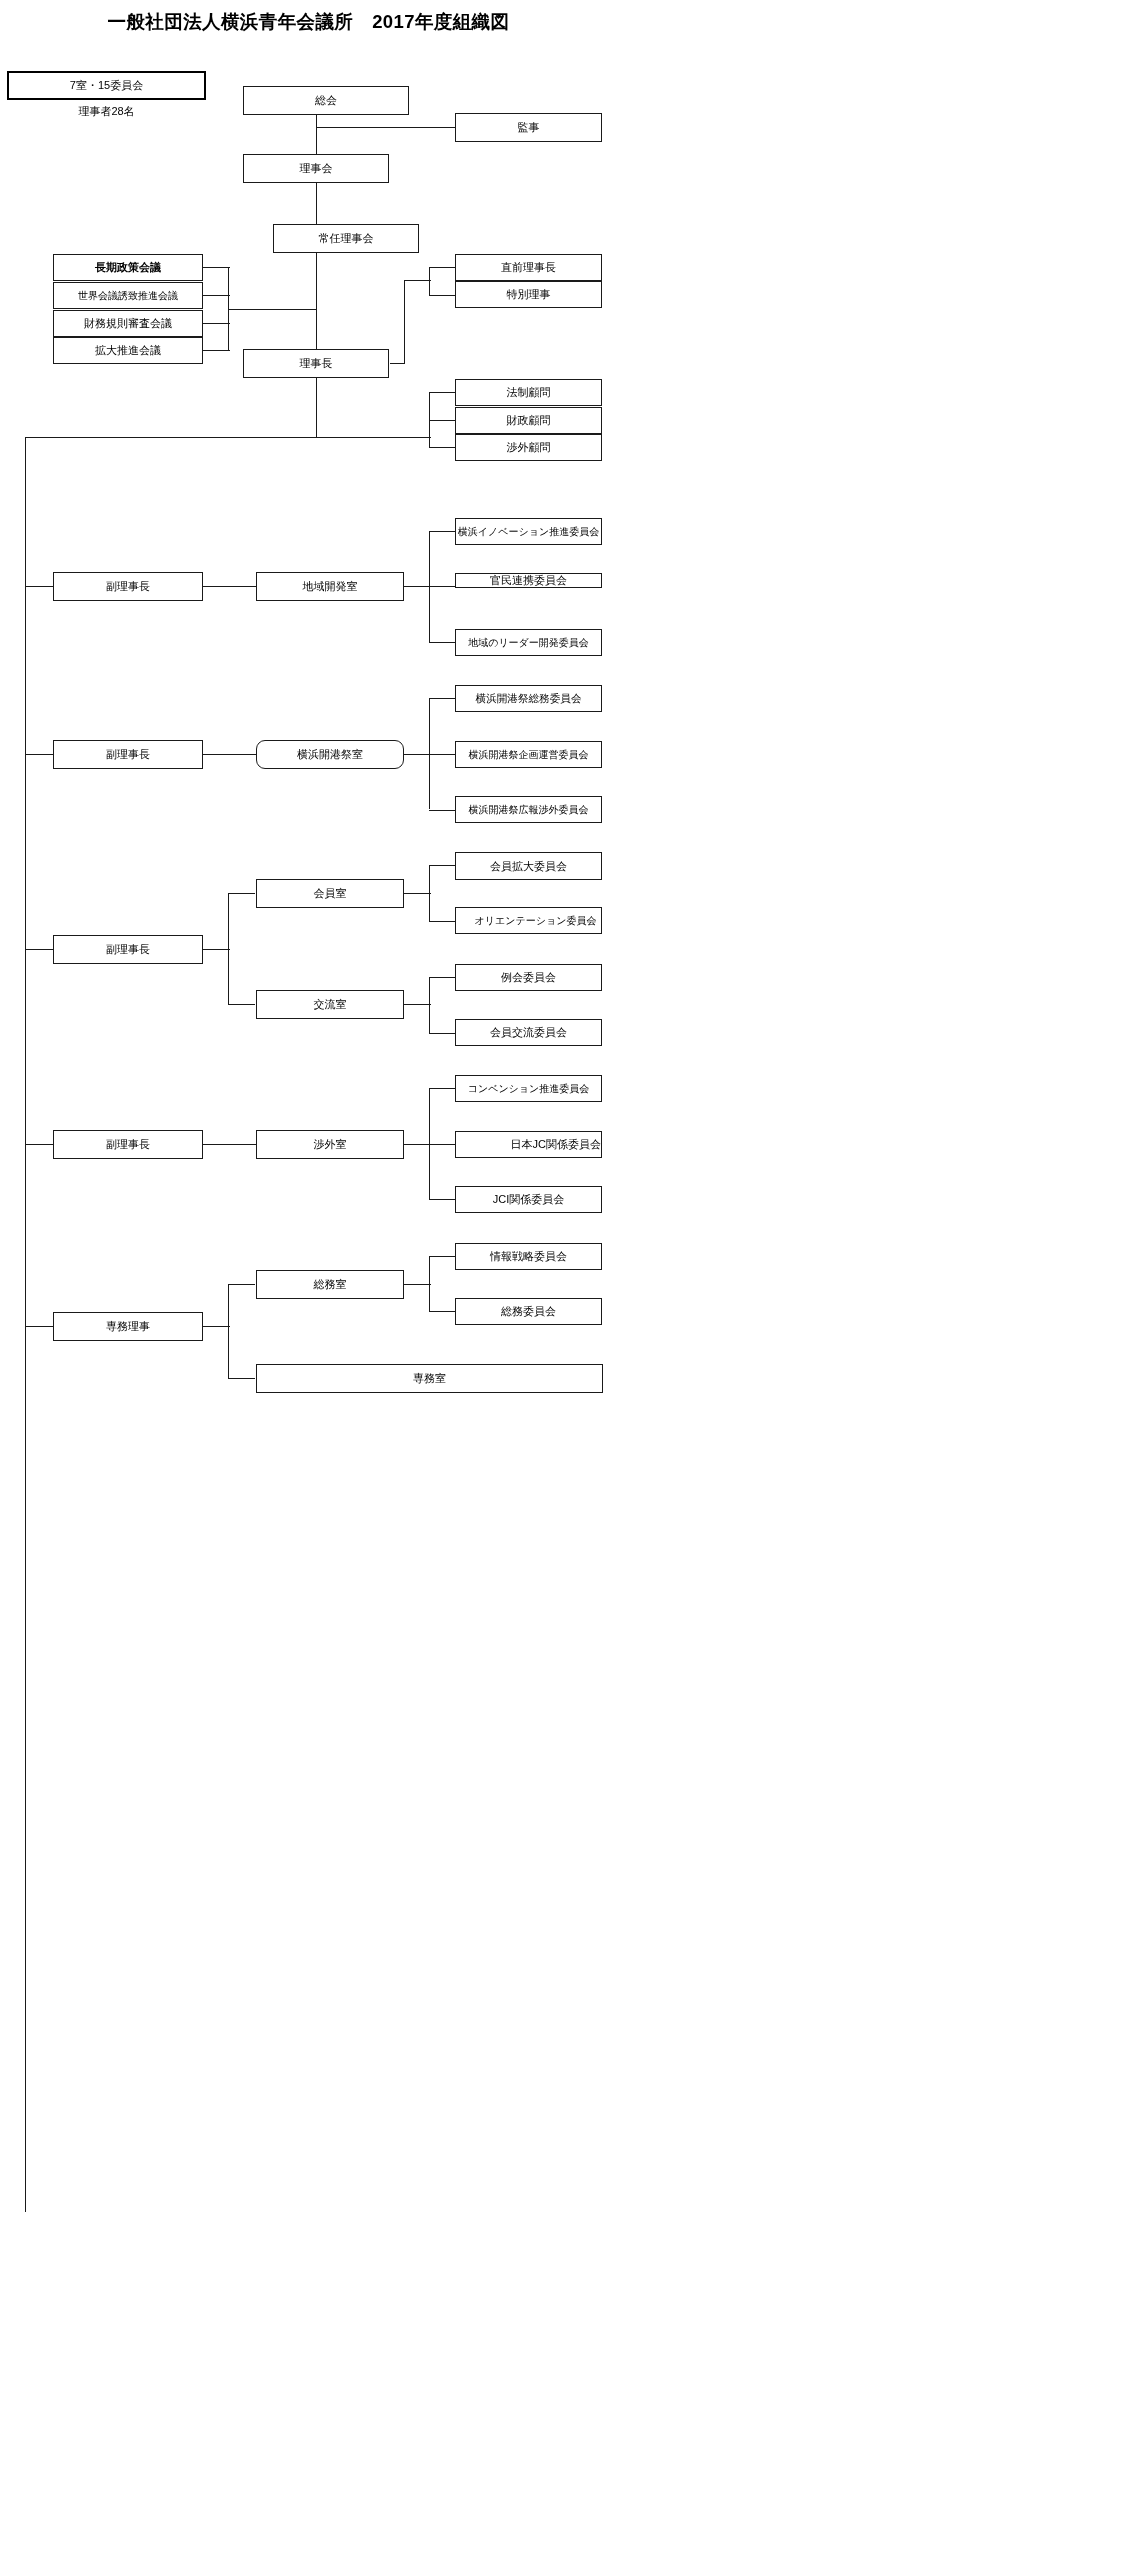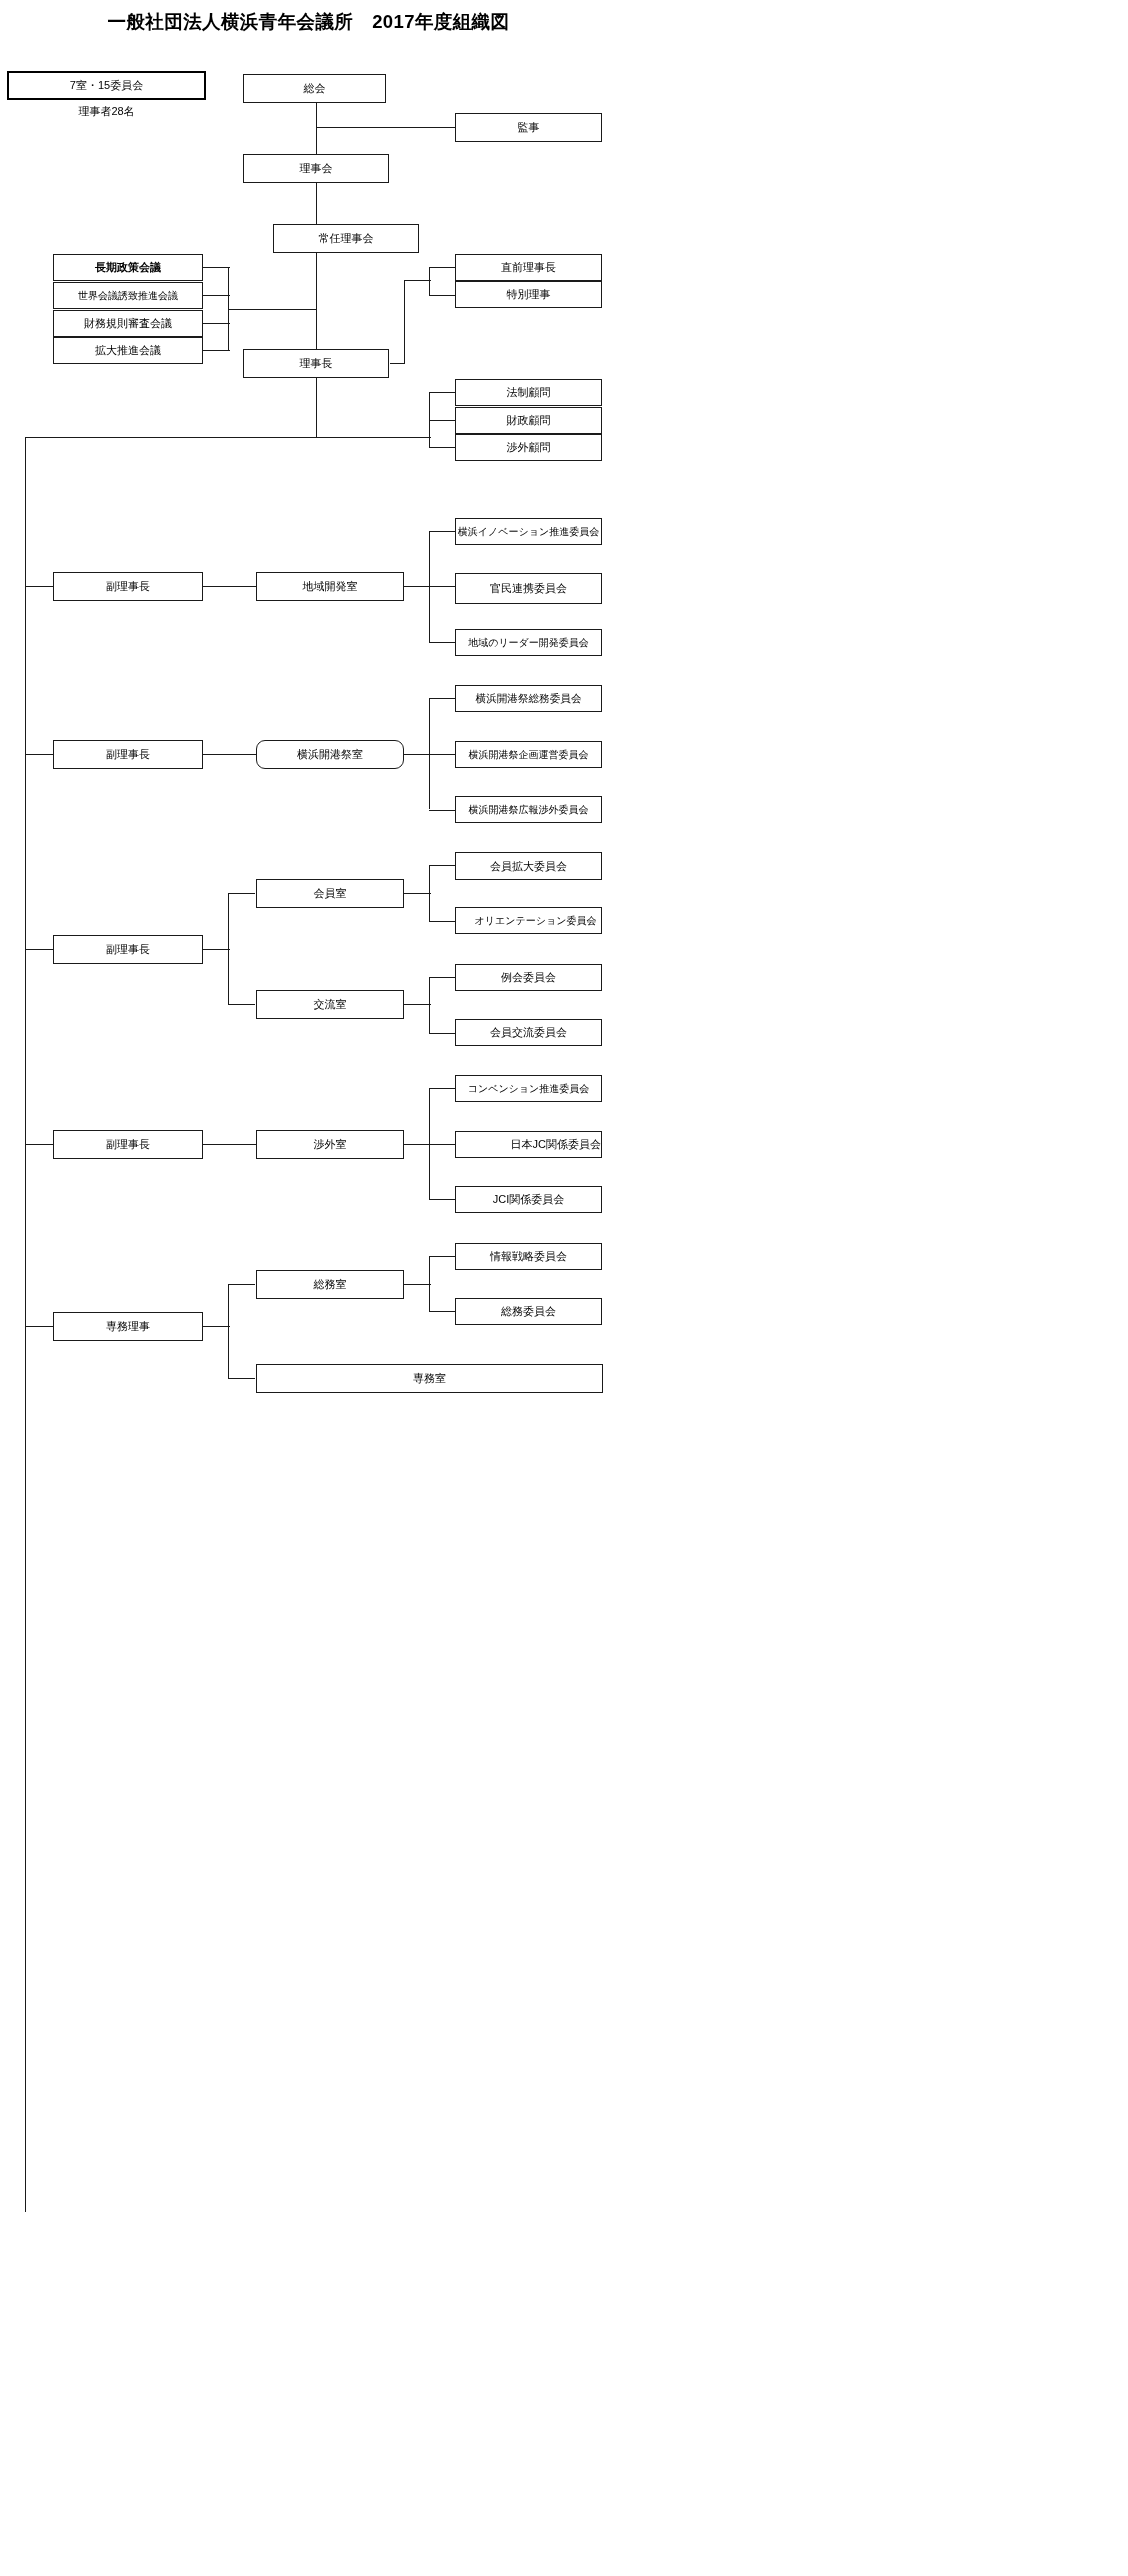--- a/index.html
+++ b/index.html
@@ -28,21 +28,21 @@
 <div id="page">
   <div id="chart">
 
     <div id="title">一般社団法人横浜青年会議所　2017年度組織図</div>
 
     <div class="box thick" style="left:7px;top:71px;width:199px;height:29px;">
       <span>7室・15委員会</span>
     </div>
     <div class="cap" style="left:7px;top:104px;width:199px;">理事者28名</div>
 
-    <div class="box" style="left:243px;top:74px;width:143px;height:29px;">
+    <div class="box" style="left:243px;top:86px;width:166px;height:29px;">
       <span>総会</span>
     </div>
 
     <div class="ln v" style="left:316px;top:100px;height:28px;"></div>
     <div class="ln h" style="left:316px;top:127px;width:139px;"></div>
 
     <div class="box" style="left:455px;top:113px;width:147px;height:29px;">
       <span>監事</span>
     </div>
 
@@ -126,21 +126,21 @@
       <span>地域開発室</span>
     </div>
     <div class="ln h" style="left:404px;top:586px;width:26.5px;"></div>
     <div class="ln v" style="left:429px;top:531px;height:111px;"></div>
     <div class="ln h" style="left:429px;top:531px;width:26.5px;"></div>
     <div class="ln h" style="left:429px;top:586px;width:26.5px;"></div>
     <div class="ln h" style="left:429px;top:642px;width:26.5px;"></div>
     <div class="box s11" style="left:455px;top:518px;width:147px;height:27px;">
       <span>横浜イノベーション推進委員会</span>
     </div>
-    <div class="box" style="left:455px;top:573px;width:147px;height:31px;">
+    <div class="box" style="left:455px;top:573px;width:147px;height:15px;">
       <span>官民連携委員会</span>
     </div>
     <div class="box s11" style="left:455px;top:629px;width:147px;height:27px;">
       <span>地域のリーダー開発委員会</span>
     </div>
 
     <div class="ln h" style="left:25px;top:754px;width:28px;"></div>
     <div class="box" style="left:53px;top:740px;width:150px;height:29px;">
       <span>副理事長</span>
     </div>

